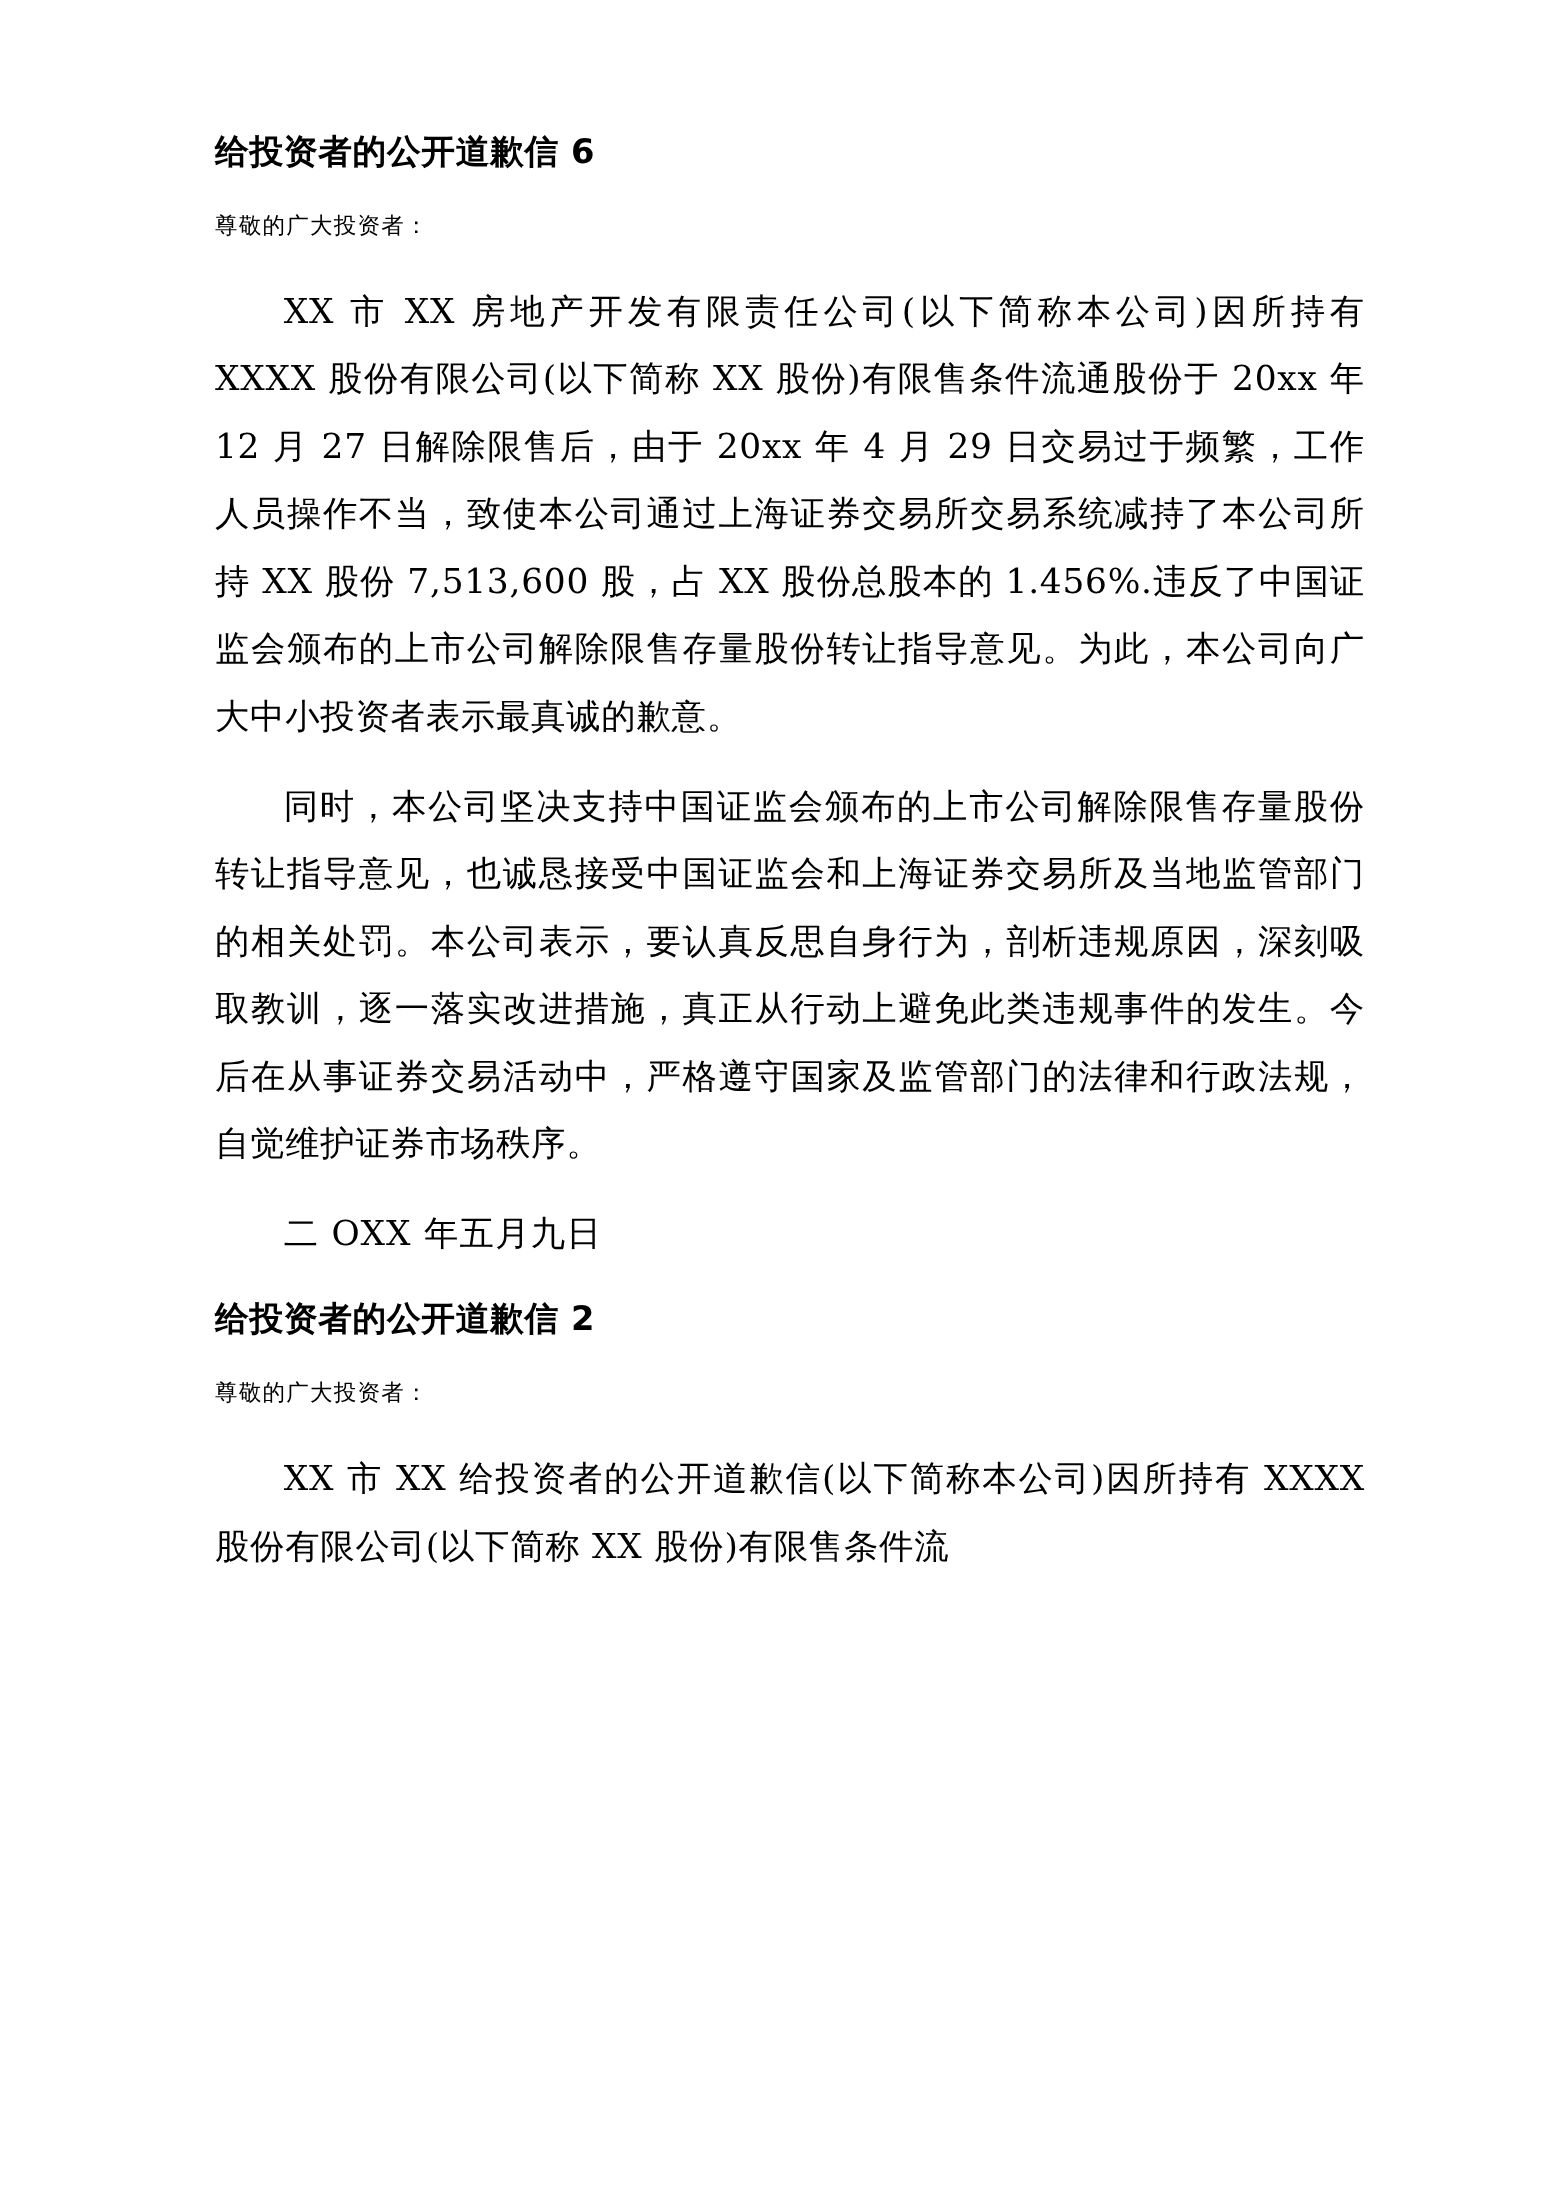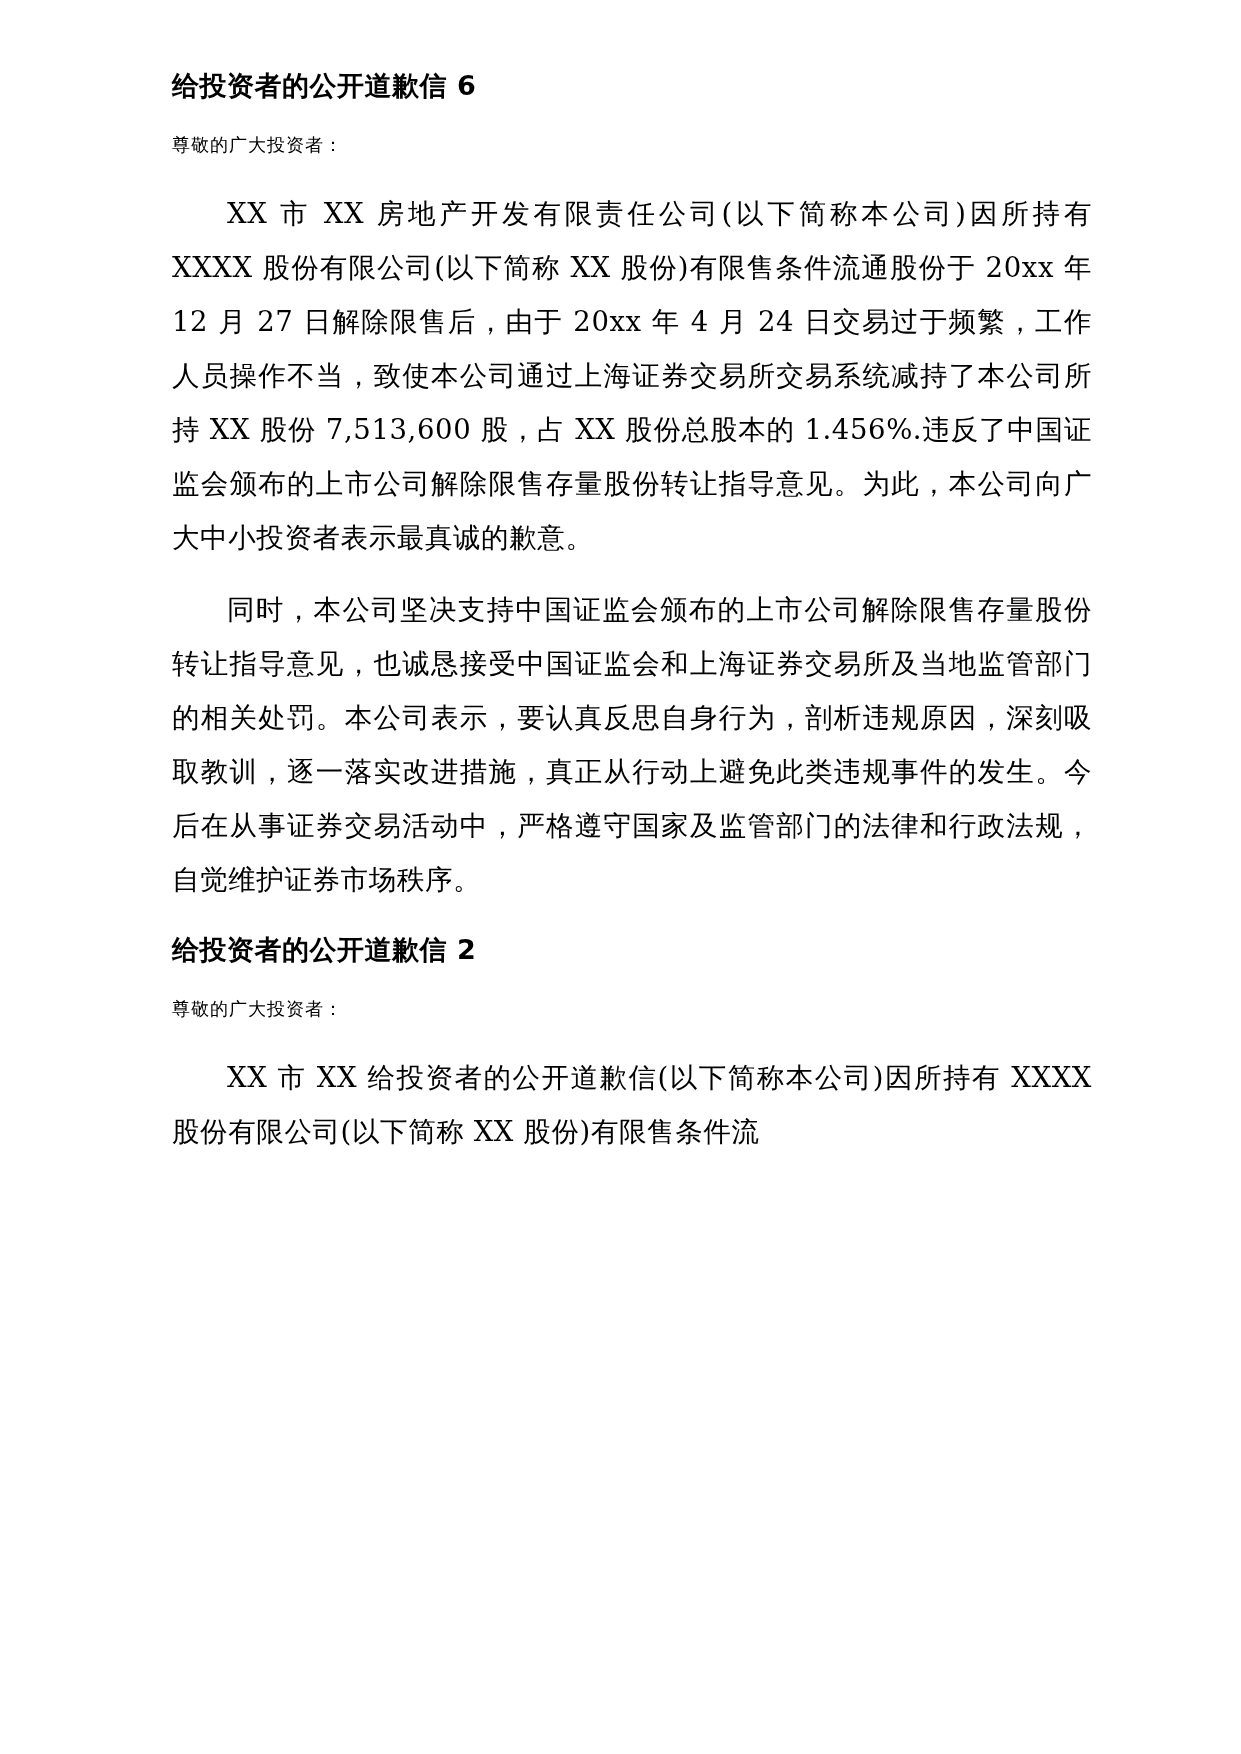--- a/index.html
+++ b/index.html
@@ -11,21 +11,21 @@
     width: 1241px;
     height: 1754px;
     font-family: "DejaVu Serif", "Liberation Serif", serif;
     color: #000000;
     -webkit-font-smoothing: antialiased;
   }
   .page {
     box-sizing: border-box;
     width: 1241px;
     height: 1754px;
-    padding: 60px 150px 60px 172px;
+    padding: 96px 150px 60px 172px;
     position: relative;
   }
   .doc {
     width: 920px;
   }
   .line-title {
     font-size: 27px;
     line-height: 52px;
     letter-spacing: 0.5px;
     margin: 0 0 6px 0;
@@ -73,22 +73,23 @@
 </style>
 </head>
 <body>
 
 <div class="page">
   <div class="doc">
 
     <div class="section">
       <h1 class="line-title">给投资者的公开道歉信 6</h1>
       <p class="salutation">尊敬的广大投资者：</p>
-      <p class="body-par">XX 市 XX 房地产开发有限责任公司(以下简称本公司)因所持有 XXXX 股份有限公司(以下简称 XX 股份)有限售条件流通股份于 20xx 年 12 月 27 日解除限售后，由于 20xx 年 4 月 24 日交易过于频繁，工作人员操作不当，致使本公司通过上海证券交易所交易系统减持了本公司所持 XX 股份 7,513,600 股，占 XX 股份总股本的 1.456%.违反了中国证监会颁布的上市公司解除限售存量股份转让指导意见。为此，本公司向广大中小投资者表示最真诚的歉意。</p>
+      <p class="body-par">XX 市 XX 房地产开发有限责任公司(以下简称本公司)因所持有 XXXX 股份有限公司(以下简称 XX 股份)有限售条件流通股份于 20xx 年 12 月 27 日解除限售后，由于 20xx 年 4 月 29 日交易过于频繁，工作人员操作不当，致使本公司通过上海证券交易所交易系统减持了本公司所持 XX 股份 7,513,600 股，占 XX 股份总股本的 1.456%.违反了中国证监会颁布的上市公司解除限售存量股份转让指导意见。为此，本公司向广大中小投资者表示最真诚的歉意。</p>
       <p class="body-par">同时，本公司坚决支持中国证监会颁布的上市公司解除限售存量股份转让指导意见，也诚恳接受中国证监会和上海证券交易所及当地监管部门的相关处罚。本公司表示，要认真反思自身行为，剖析违规原因，深刻吸取教训，逐一落实改进措施，真正从行动上避免此类违规事件的发生。今后在从事证券交易活动中，严格遵守国家及监管部门的法律和行政法规，自觉维护证券市场秩序。</p>
+      <p class="date">二 OXX 年五月九日</p>
     </div>
 
     <div class="section">
       <h1 class="line-title">给投资者的公开道歉信 2</h1>
       <p class="salutation">尊敬的广大投资者：</p>
       <p class="body-par">XX 市 XX 给投资者的公开道歉信(以下简称本公司)因所持有 XXXX 股份有限公司(以下简称 XX 股份)有限售条件流</p>
     </div>
 
   </div>
 </div>

